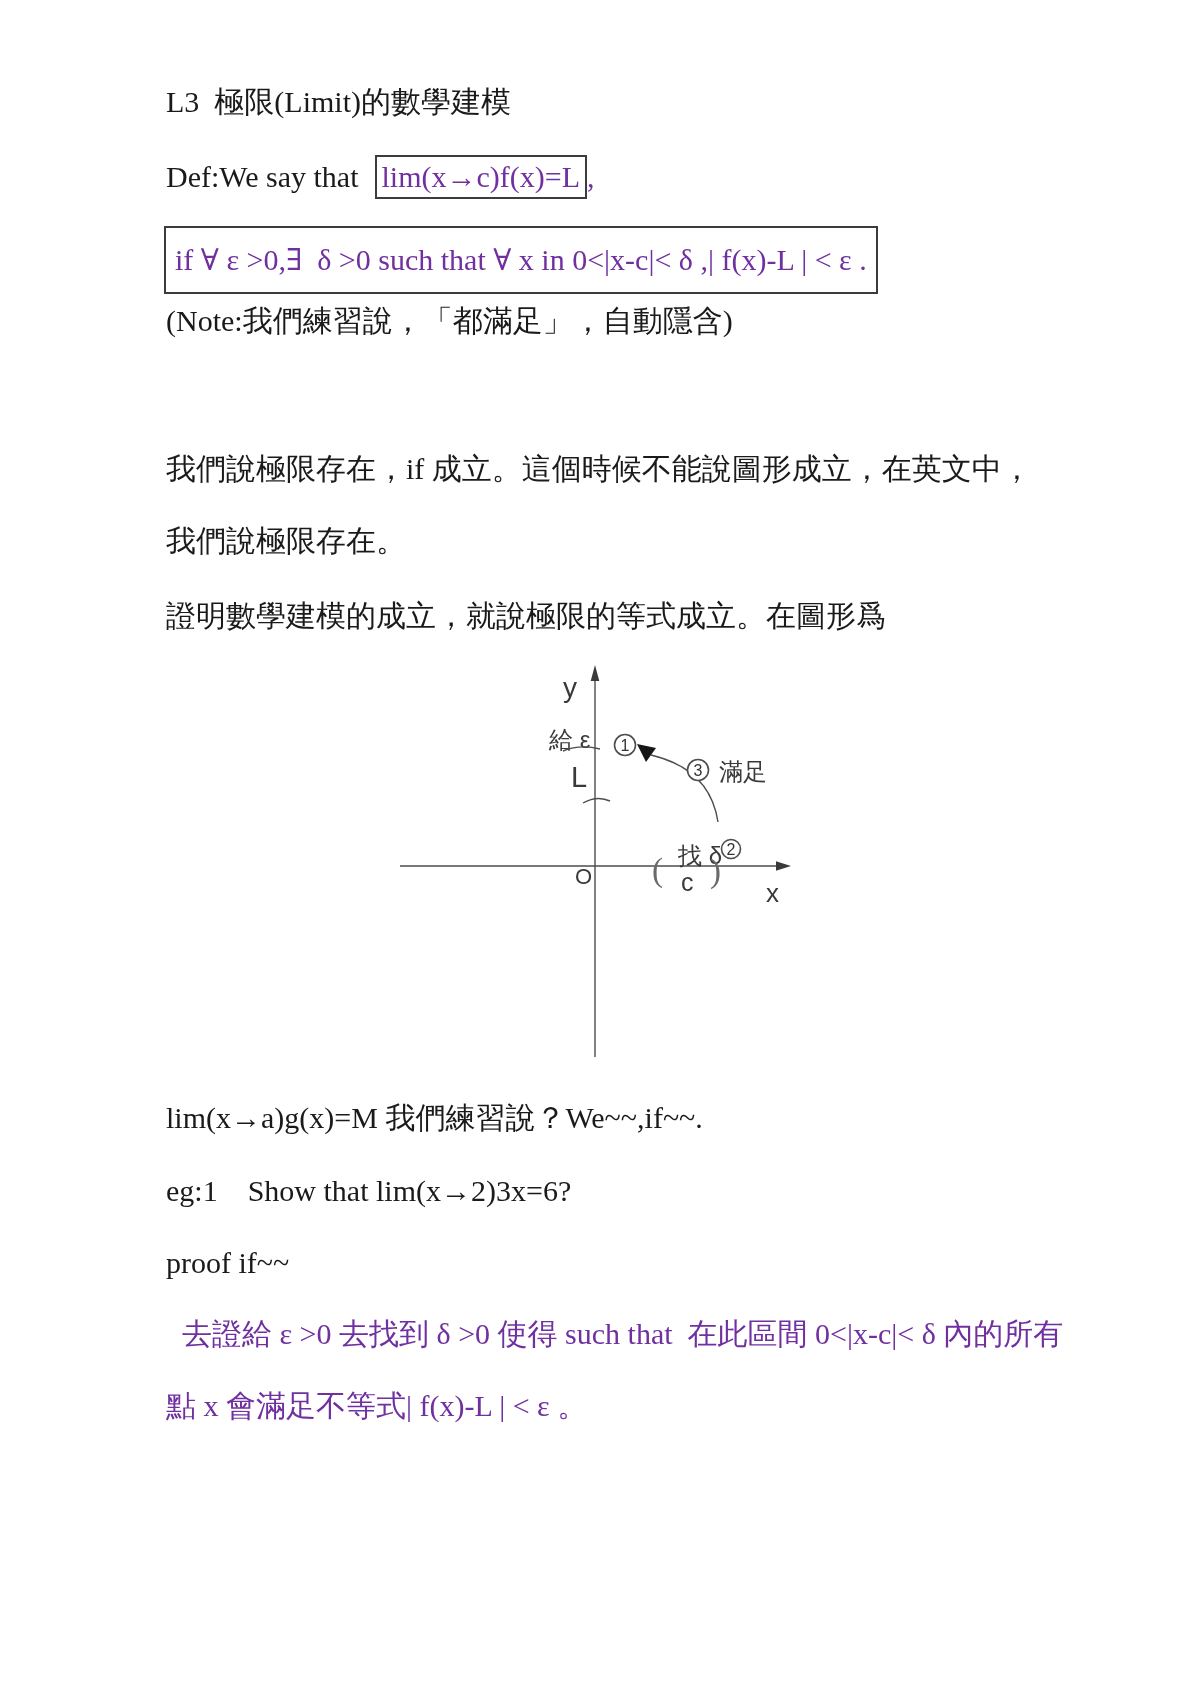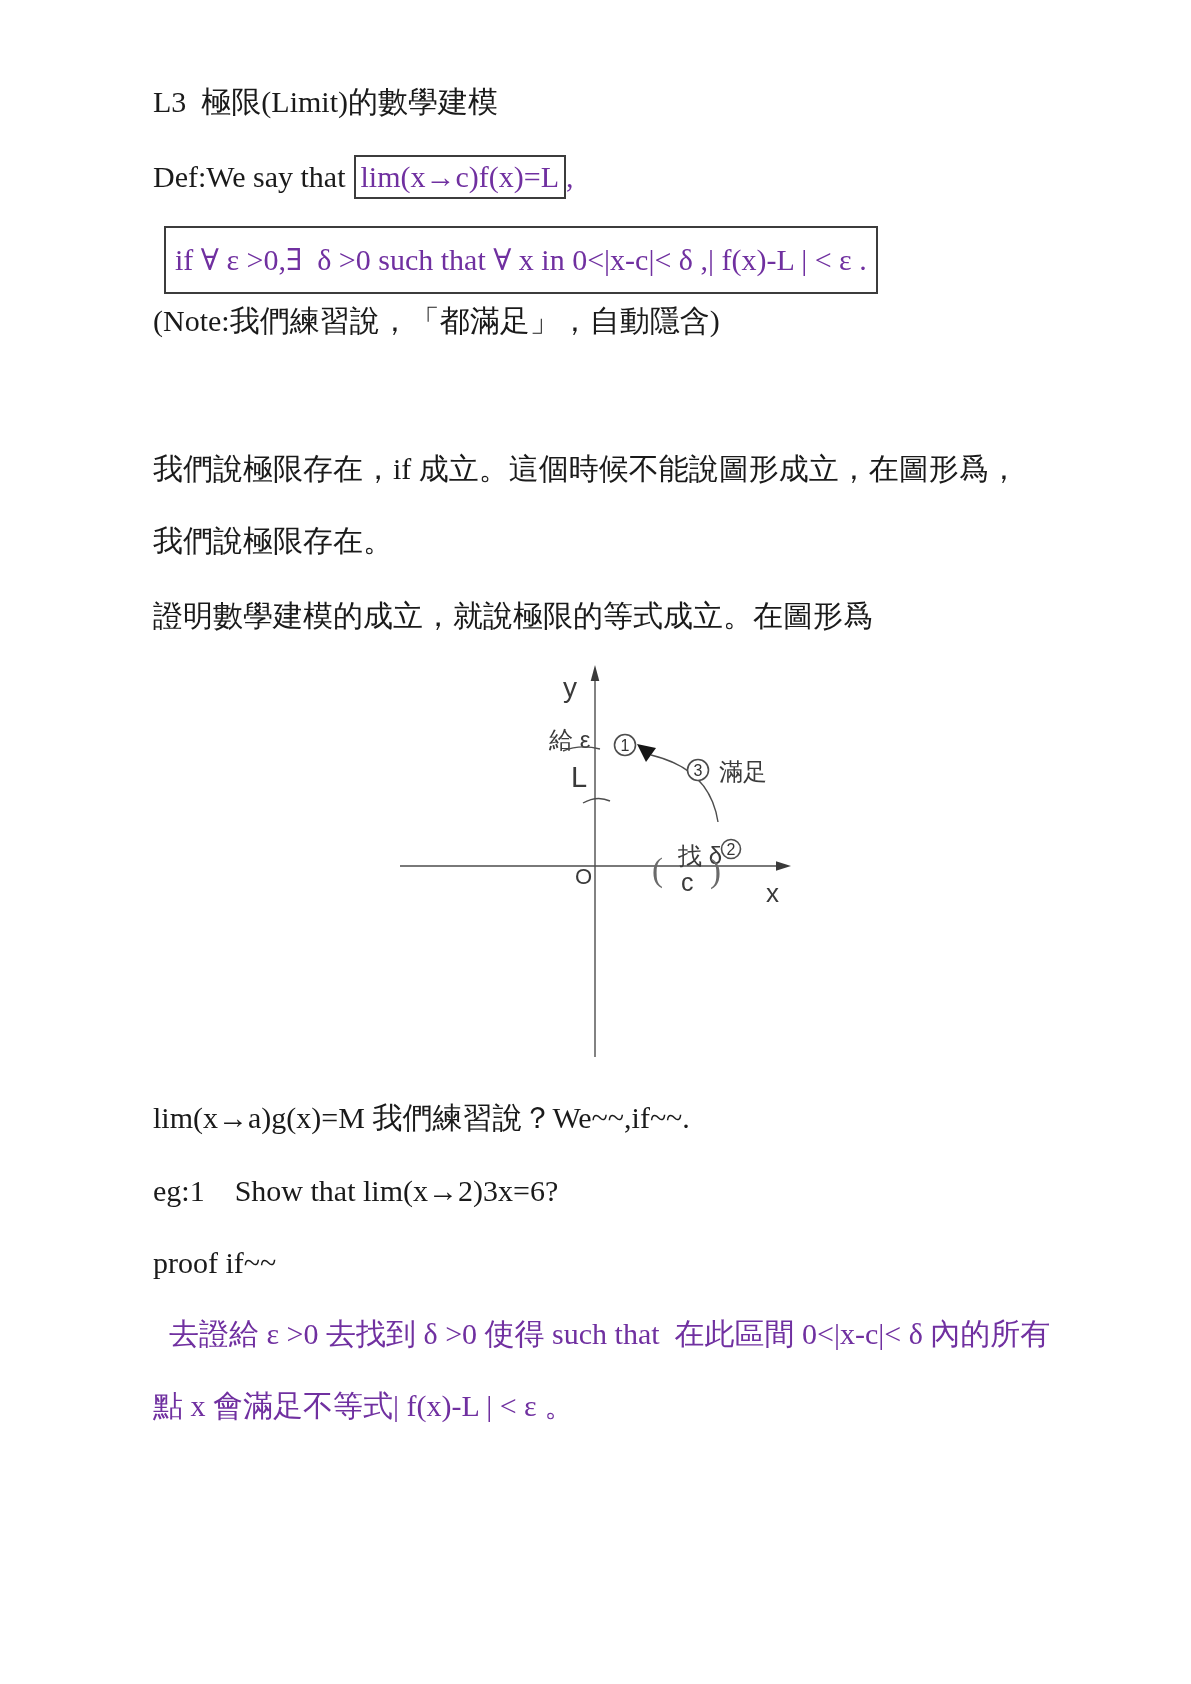--- a/index.html
+++ b/index.html
@@ -3,26 +3,26 @@
 <meta charset="utf-8">
 <style>
   html,body { margin:0; padding:0; background:#e8e8e8; }
   .page {
     position:relative; width:1191px; height:1684px; margin:0 auto;
     background:#ffffff; overflow:hidden;
     font-family:"Liberation Serif","DejaVu Serif",serif;
     color:#1a1a1a;
   }
   .t {
-    position:absolute; left:153px;
+    position:absolute; left:166px;
     font-size:30px; line-height:40px; white-space:pre;
   }
   .purple { color:#7030A0; }
   .boxed { border:2px solid #3c3c3c; }
-  .def-box { display:inline-block; padding:0px 5px; margin-left:8px; }
+  .def-box { display:inline-block; padding:0px 5px; margin-left:16px; }
   .cond-box { padding:12px 9px; left:164px; }
   .diagram {
     position:absolute; left:370px; top:615px; width:440px; height:450px;
   }
   .diagram text {
     font-family:"Liberation Sans","DejaVu Sans",sans-serif;
     fill:#3a3a3a;
   }
   .diagram .thin { stroke:#4d4d4d; stroke-width:1.4; fill:none; }
   .diagram .circnum { stroke:#4d4d4d; stroke-width:1.6; fill:#ffffff; }
@@ -36,21 +36,21 @@
 
   <div class="t" style="top:82px;">L3  極限(Limit)的數學建模</div>
 
   <div class="t" style="top:155px;"><span>Def:We say that</span><span class="boxed def-box purple">lim(x→c)f(x)=L</span><span class="purple">,</span></div>
 
   <div class="t boxed cond-box purple" style="top:226px;">if ∀ ε &gt;0,∃  δ &gt;0 such that ∀ x in 0&lt;|x-c|&lt; δ ,| f(x)-L | &lt; ε .</div>
 
   <div class="t" style="top:301px;">(Note:我們練習說，「都滿足」，自動隱含)</div>
 
 
-  <div class="t" style="top:449px;">我們說極限存在，if 成立。這個時候不能說圖形成立，在圖形爲，</div>
+  <div class="t" style="top:449px;">我們說極限存在，if 成立。這個時候不能說圖形成立，在英文中，</div>
 
   <div class="t" style="top:521px;">我們說極限存在。</div>
 
   <div class="t" style="top:596px;">證明數學建模的成立，就說極限的等式成立。在圖形爲</div>
 
   <svg class="diagram" viewBox="370 615 440 450">
 
     <line class="thin" x1="595" y1="678" x2="595" y2="1057"></line>
     <polygon points="595,665 590.7,681 599.3,681" fill="#3a3a3a"></polygon>
     <line class="thin" x1="400" y1="866" x2="779" y2="866"></line>

